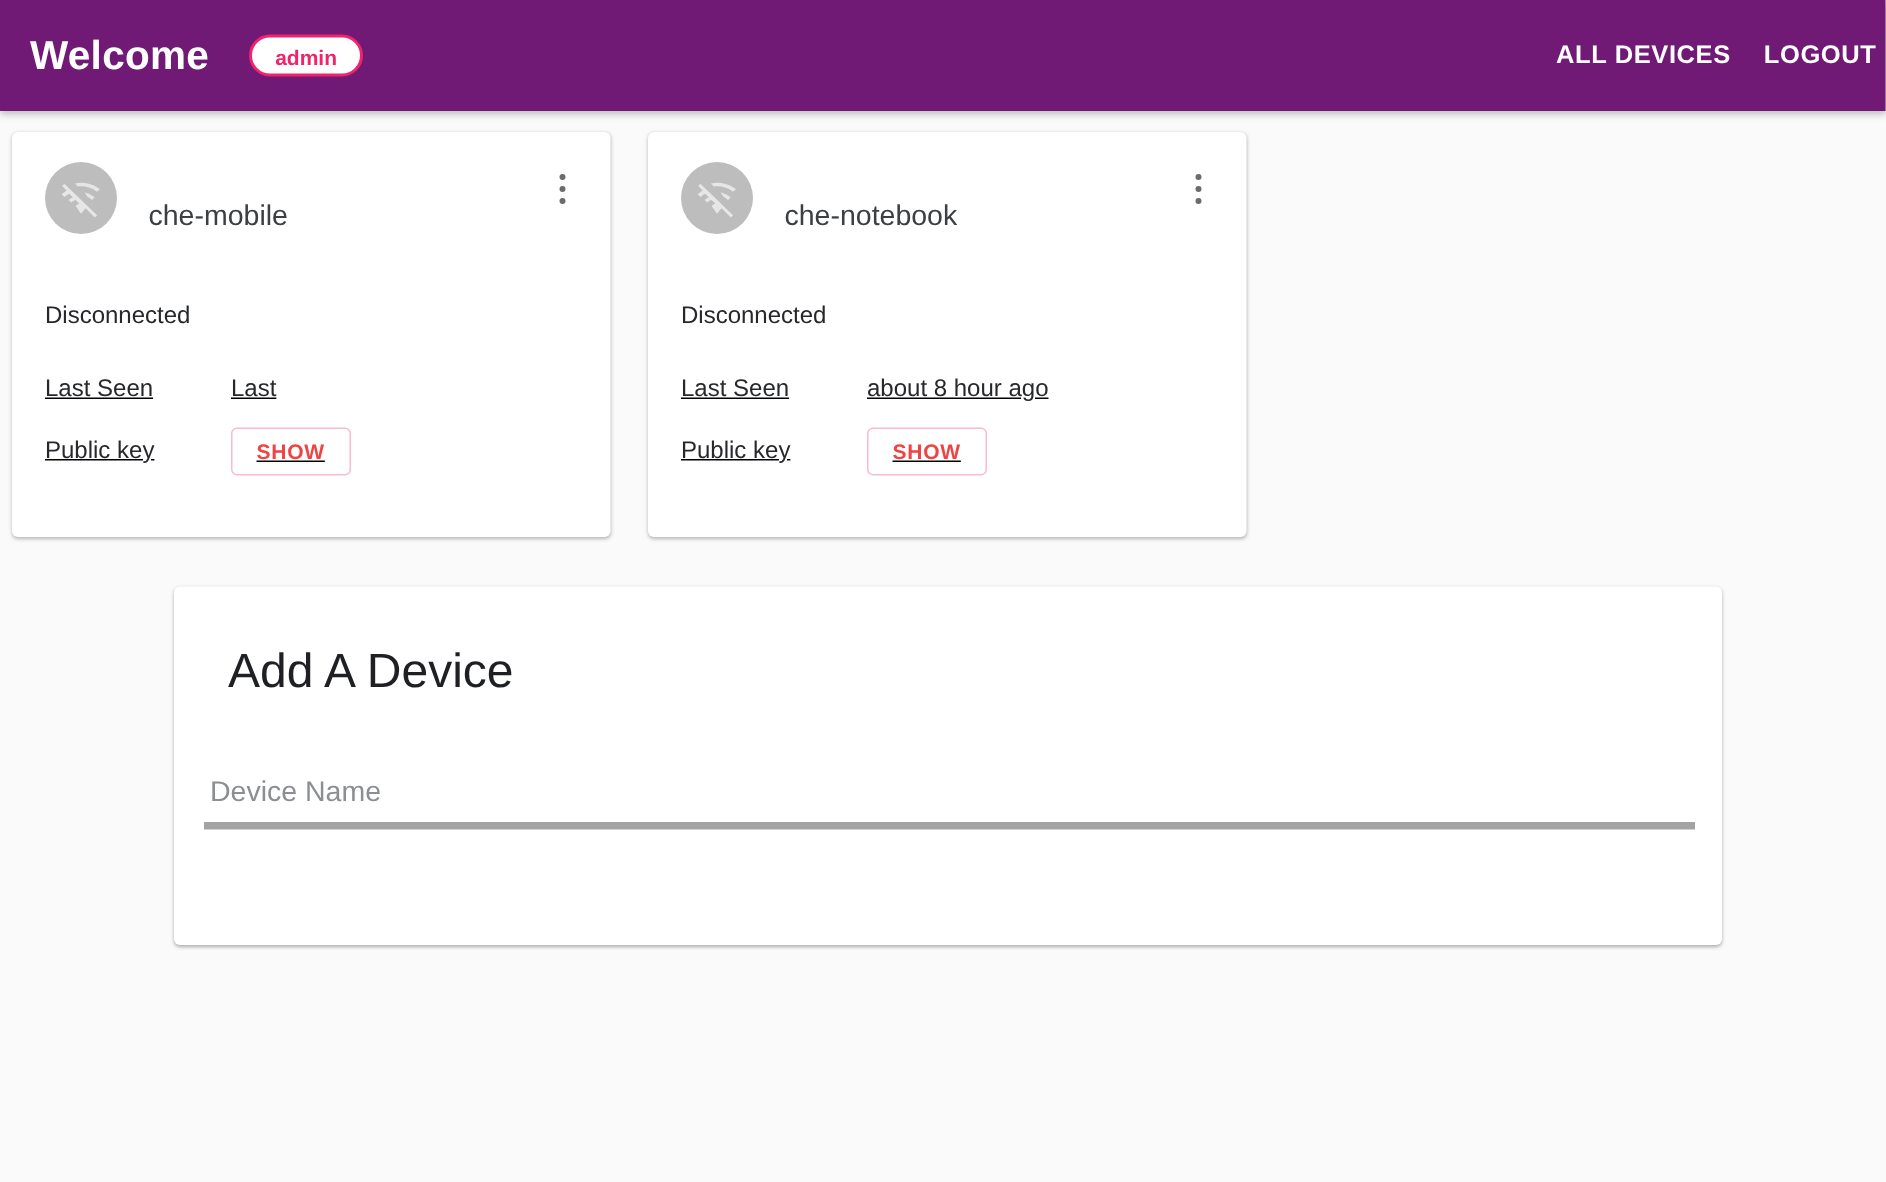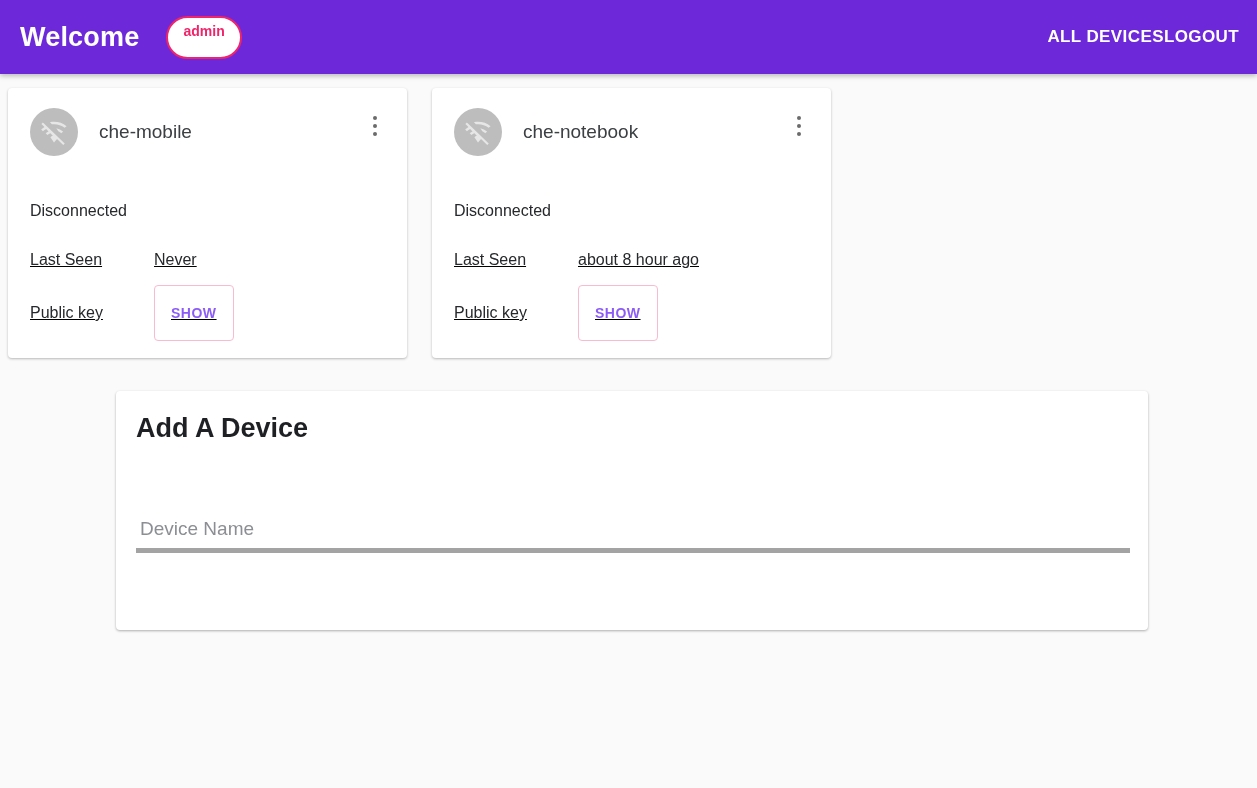--- a/index.html
+++ b/index.html
@@ -8,48 +8,49 @@
     width: 1257px; height: 788px;
     background: #fafafa;
     font-family: "Liberation Sans", sans-serif;
     overflow: hidden;
   }
 
   
   .appbar {
     position: absolute; top: 0; left: 0;
     width: 1257px; height: 74px;
-    background: #6d28d9;
+    background: #701a75;
     display: flex; align-items: center;
     box-shadow: 0 2px 5px rgba(0,0,0,0.26);
     z-index: 5;
   }
   .appbar-left { display: flex; align-items: center; padding-left: 20px; }
   .welcome {
     color: #ffffff;
     font-size: 27px;
     font-weight: bold;
     letter-spacing: 0.2px;
   }
   .admin-pill {
     margin-left: 27px;
     background: #ffffff;
     color: #f0246a;
     border: 2px solid #f0246a;
     border-radius: 999px;
     font-size: 14px;
     font-weight: bold;
-    padding: 6px 15px 19px 15px;
+    padding: 6px 15px 4px 15px;
     line-height: 1;
     cursor: pointer;
   }
   .appbar-right {
     margin-left: auto;
     display: flex; align-items: center;
-    padding-right: 18px;
+    padding-right: 6px;
+    gap: 22px;
   }
   .navlink {
     color: #ffffff;
     font-size: 17px;
     font-weight: bold;
     letter-spacing: 0.4px;
     text-decoration: none;
     cursor: pointer;
   }
 
@@ -62,21 +63,21 @@
   }
   .device-card {
     width: 399px;
     height: 270px;
     background: #ffffff;
     border-radius: 4px;
     box-shadow: 0 1px 3px rgba(0,0,0,0.18), 0 1px 2px rgba(0,0,0,0.10);
     position: relative;
   }
   .card-head {
-    display: flex; align-items: center;
+    display: flex; align-items: flex-end;
     padding: 20px 18px 0 22px;
     position: relative;
   }
   .avatar {
     width: 48px; height: 48px;
     border-radius: 50%;
     background: #bdbdbd;
     display: flex; align-items: center; justify-content: center;
     flex: 0 0 auto;
   }
@@ -118,45 +119,45 @@
     color: #26282b;
     flex: 0 0 auto;
   }
   .kv-val {
     font-size: 16px;
     color: #26282b;
   }
   .show-btn {
     background: #ffffff;
     border: 1px solid #f8bbd0;
-    color: #8b5cf6;
+    color: #ef4444;
     font-family: "Liberation Sans", sans-serif;
     font-size: 14px;
     font-weight: bold;
     letter-spacing: 0.5px;
     border-radius: 4px;
-    padding: 19px 16px;
+    padding: 7px 16px;
     cursor: pointer;
   }
 
   
   .add-panel {
     position: absolute;
     left: 116px; top: 391px;
     width: 1032px; height: 239px;
     background: #ffffff;
     border-radius: 4px;
     box-shadow: 0 1px 3px rgba(0,0,0,0.20), 0 1px 2px rgba(0,0,0,0.12);
   }
   .add-title {
-    font-size: 27px;
+    font-size: 32px;
     color: #1f2023;
     padding: 22px 0 0 20px;
-    font-weight: bold;
-    margin: 0;
+    font-weight: normal;
+    margin: 16px;
   }
   .field-wrap {
     position: absolute;
     left: 20px; top: 127px;
     width: 994px;
   }
   .device-input {
     width: 100%;
     border: none;
     border-bottom: 5px solid #a3a3a3;
@@ -198,21 +199,21 @@
       <div class="kebab">
         <i></i>
         <i></i>
         <i></i>
       </div>
     </div>
     <div class="card-body">
       <div class="status-line">Disconnected</div>
       <div class="kv-row">
         <span class="kv-key">Last Seen</span>
-        <span class="kv-val">Never</span>
+        <span class="kv-val">Last</span>
       </div>
       <div class="kv-row">
         <span class="kv-key">Public key</span>
         <button class="show-btn">SHOW</button>
       </div>
     </div>
   </div>
 
   <div class="device-card">
     <div class="card-head">

